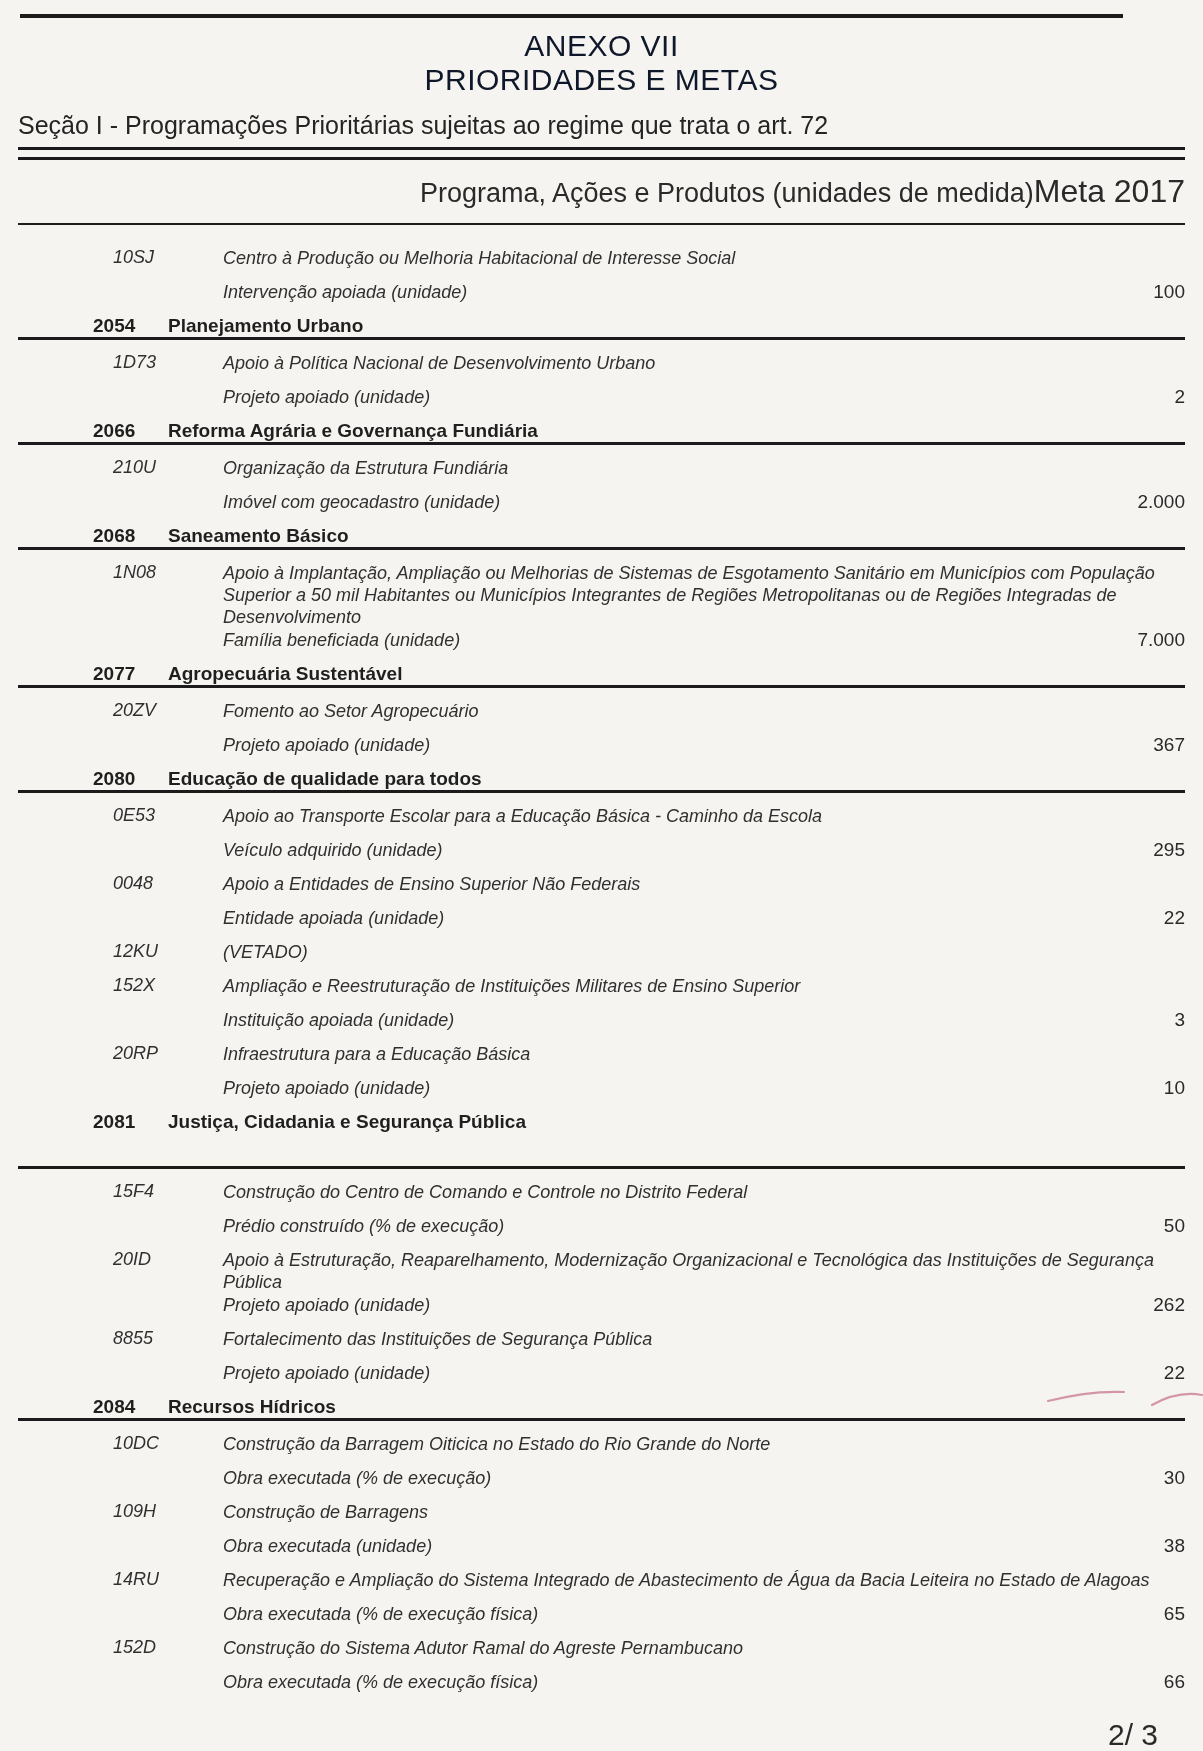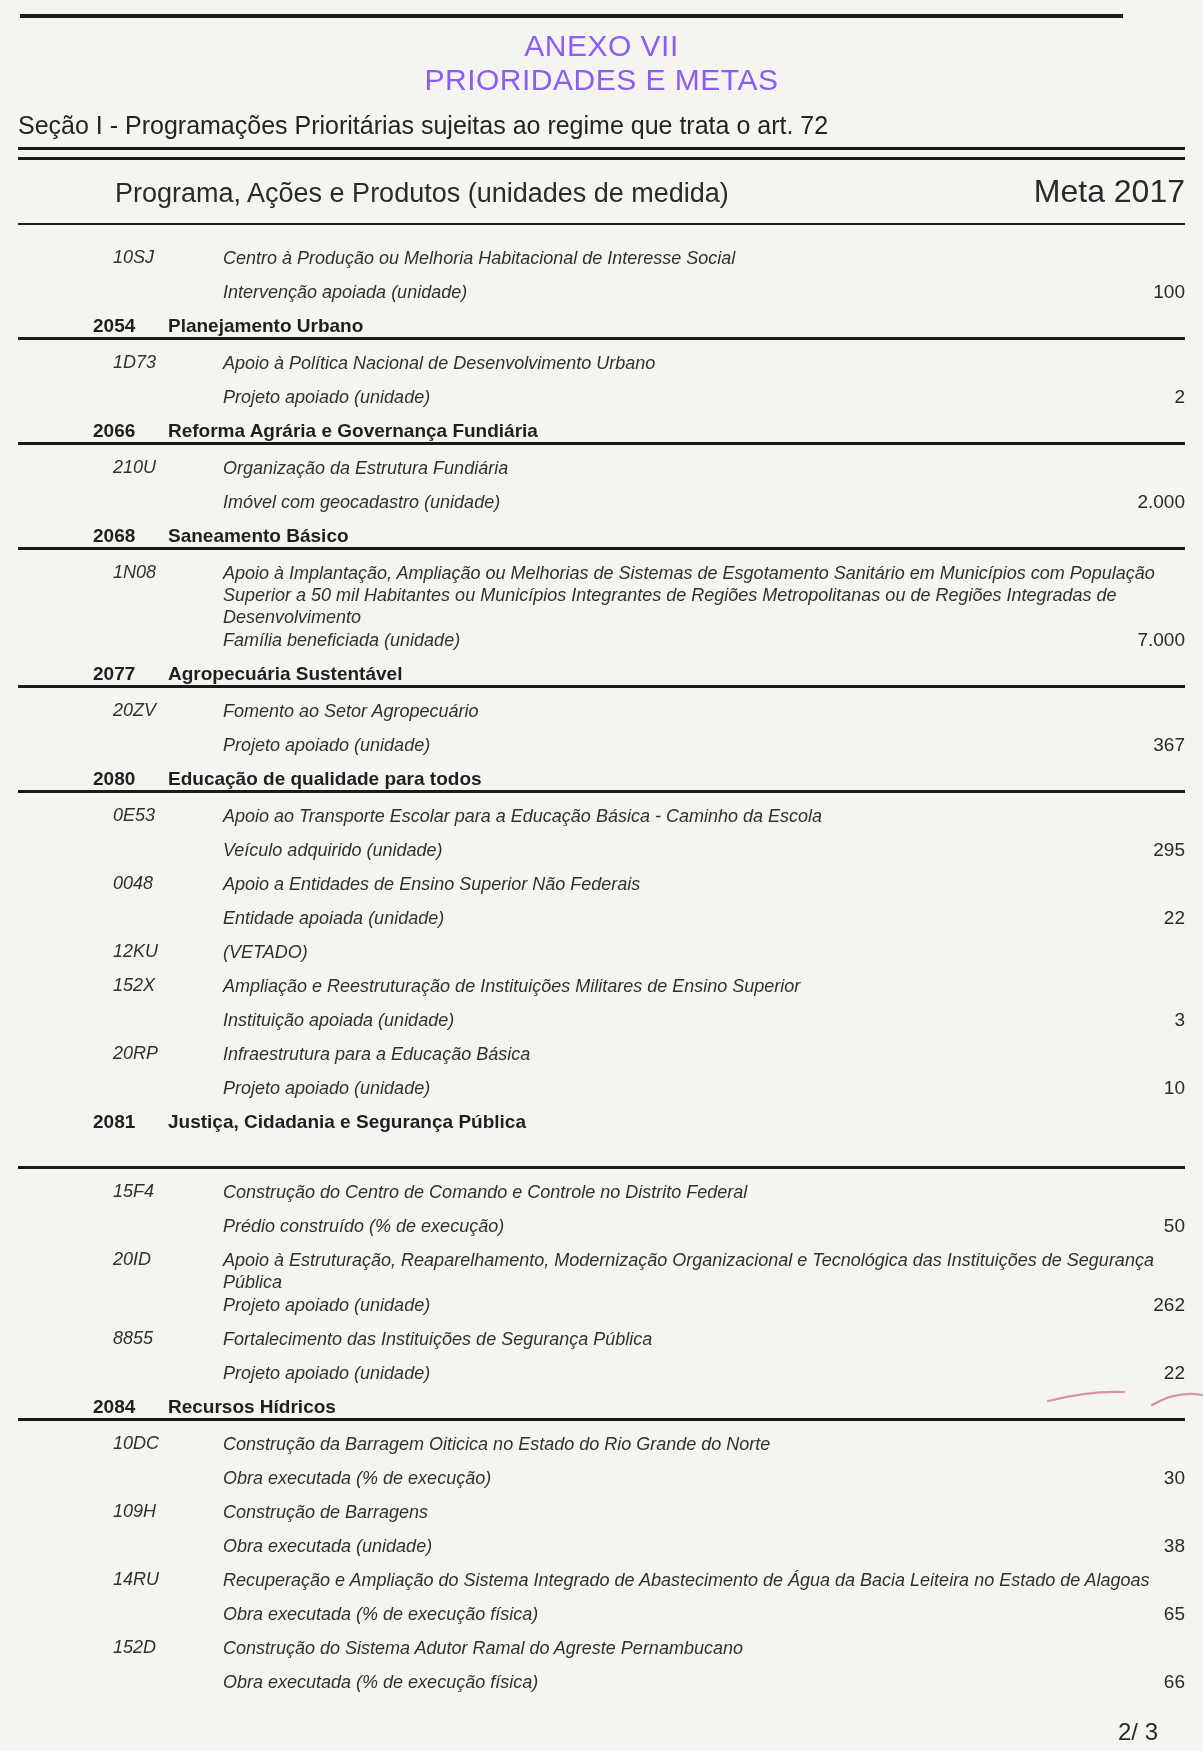--- a/index.html
+++ b/index.html
@@ -10,32 +10,32 @@
     color: #2e2e2e;
     position: relative;
     overflow: hidden;
   }
   .doc { margin: 0 18px; position: relative; }
 
   .rule-top { height: 4px; background: #1c1c1c; margin: 14px 62px 0 2px; }
 
   .title {
     text-align: center; font-size: 30px; line-height: 34px;
-    color: #8b5cf6; letter-spacing: 0.5px;
+    color: #0f172a; letter-spacing: 0.5px;
   }
   .titles { margin-top: 11px; }
 
   .section { text-align: left; font-size: 25px; line-height: 30px; margin-top: 13px; color: #242424; }
 
   .rule-double {
     margin-top: 7px; height: 7px;
     border-top: 3px solid #1a1a1a; border-bottom: 3px solid #1a1a1a;
   }
 
-  .colhead { display: flex; justify-content: space-between; align-items: baseline; padding-left: 97px; margin-top: 13px; }
+  .colhead { display: flex; justify-content: flex-end; align-items: baseline; padding-left: 97px; margin-top: 13px; }
   .colhead-left  { font-size: 27px; color: #2a2a2a; }
   .colhead-right { font-size: 32px; color: #2a2a2a; }
   .rule-colhead { margin-top: 13px; height: 2px; background: #1e1e1e; }
 
   .tbody { padding-top: 10px; }
   .row { position: relative; margin-top: 12px; line-height: 21px; font-size: 18px; }
 
   .row-action { font-style: italic; padding-left: 205px; color: #303030; }
   .acode { position: absolute; left: 95px; font-style: italic; }
   .atitle { display: inline-block; max-width: 945px; line-height: 22px; vertical-align: top; }
@@ -43,21 +43,21 @@
   .row-product { font-style: italic; padding-left: 205px; display: flex; justify-content: space-between; align-items: baseline; color: #303030; }
   .row-product.tight { margin-top: 1px; }
   .pvalue { font-style: normal; font-size: 19px; color: #2a2a2a; white-space: nowrap; padding-left: 20px; }
 
   .row-program { font-weight: bold; font-style: normal; padding-left: 150px; font-size: 19px; color: #1f1f1f; }
   .pcode { position: absolute; left: 75px; }
   .rule-program { height: 3px; background: #1b1b1b; margin-top: 1px; }
 
   .spacer { height: 33px; }
 
-  .pagenum { position: absolute; top: 1718px; right: 45px; font-size: 24px; color: #2a2a2a; }
+  .pagenum { position: absolute; top: 1718px; right: 45px; font-size: 30px; color: #2a2a2a; }
 
   .pen-mark { position: absolute; left: 1040px; top: 1384px; }
 </style>
 </head>
 <body>
 
 <div class="doc">
   <div class="rule-top"></div>
 
   <div class="titles">

